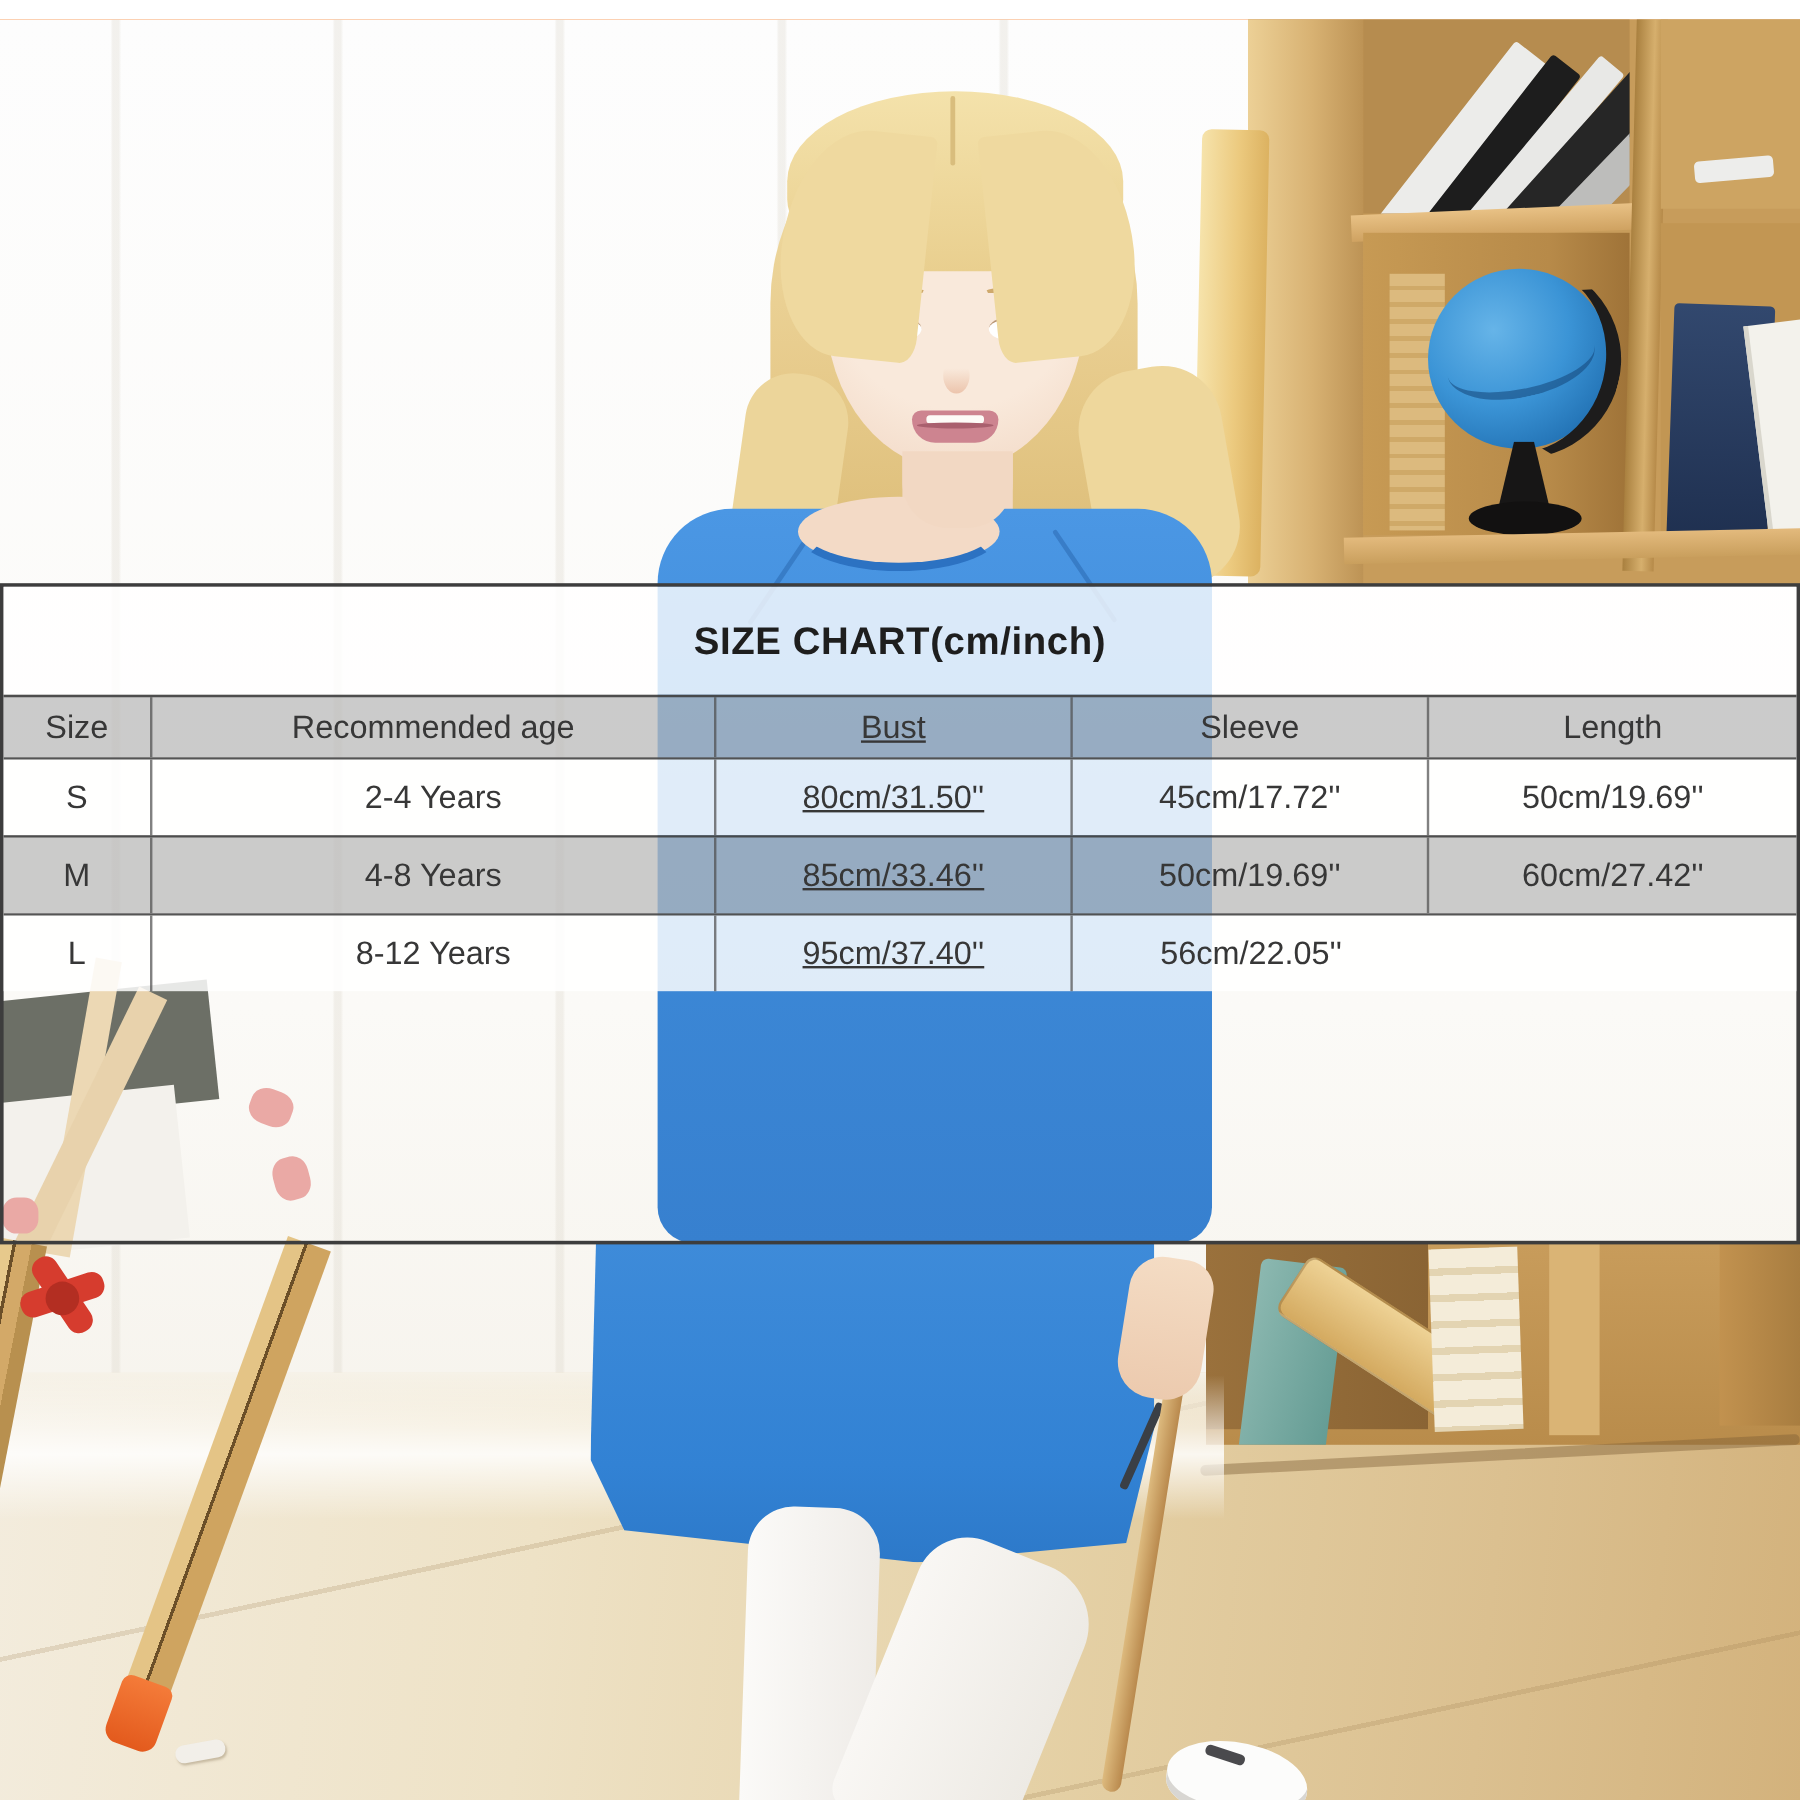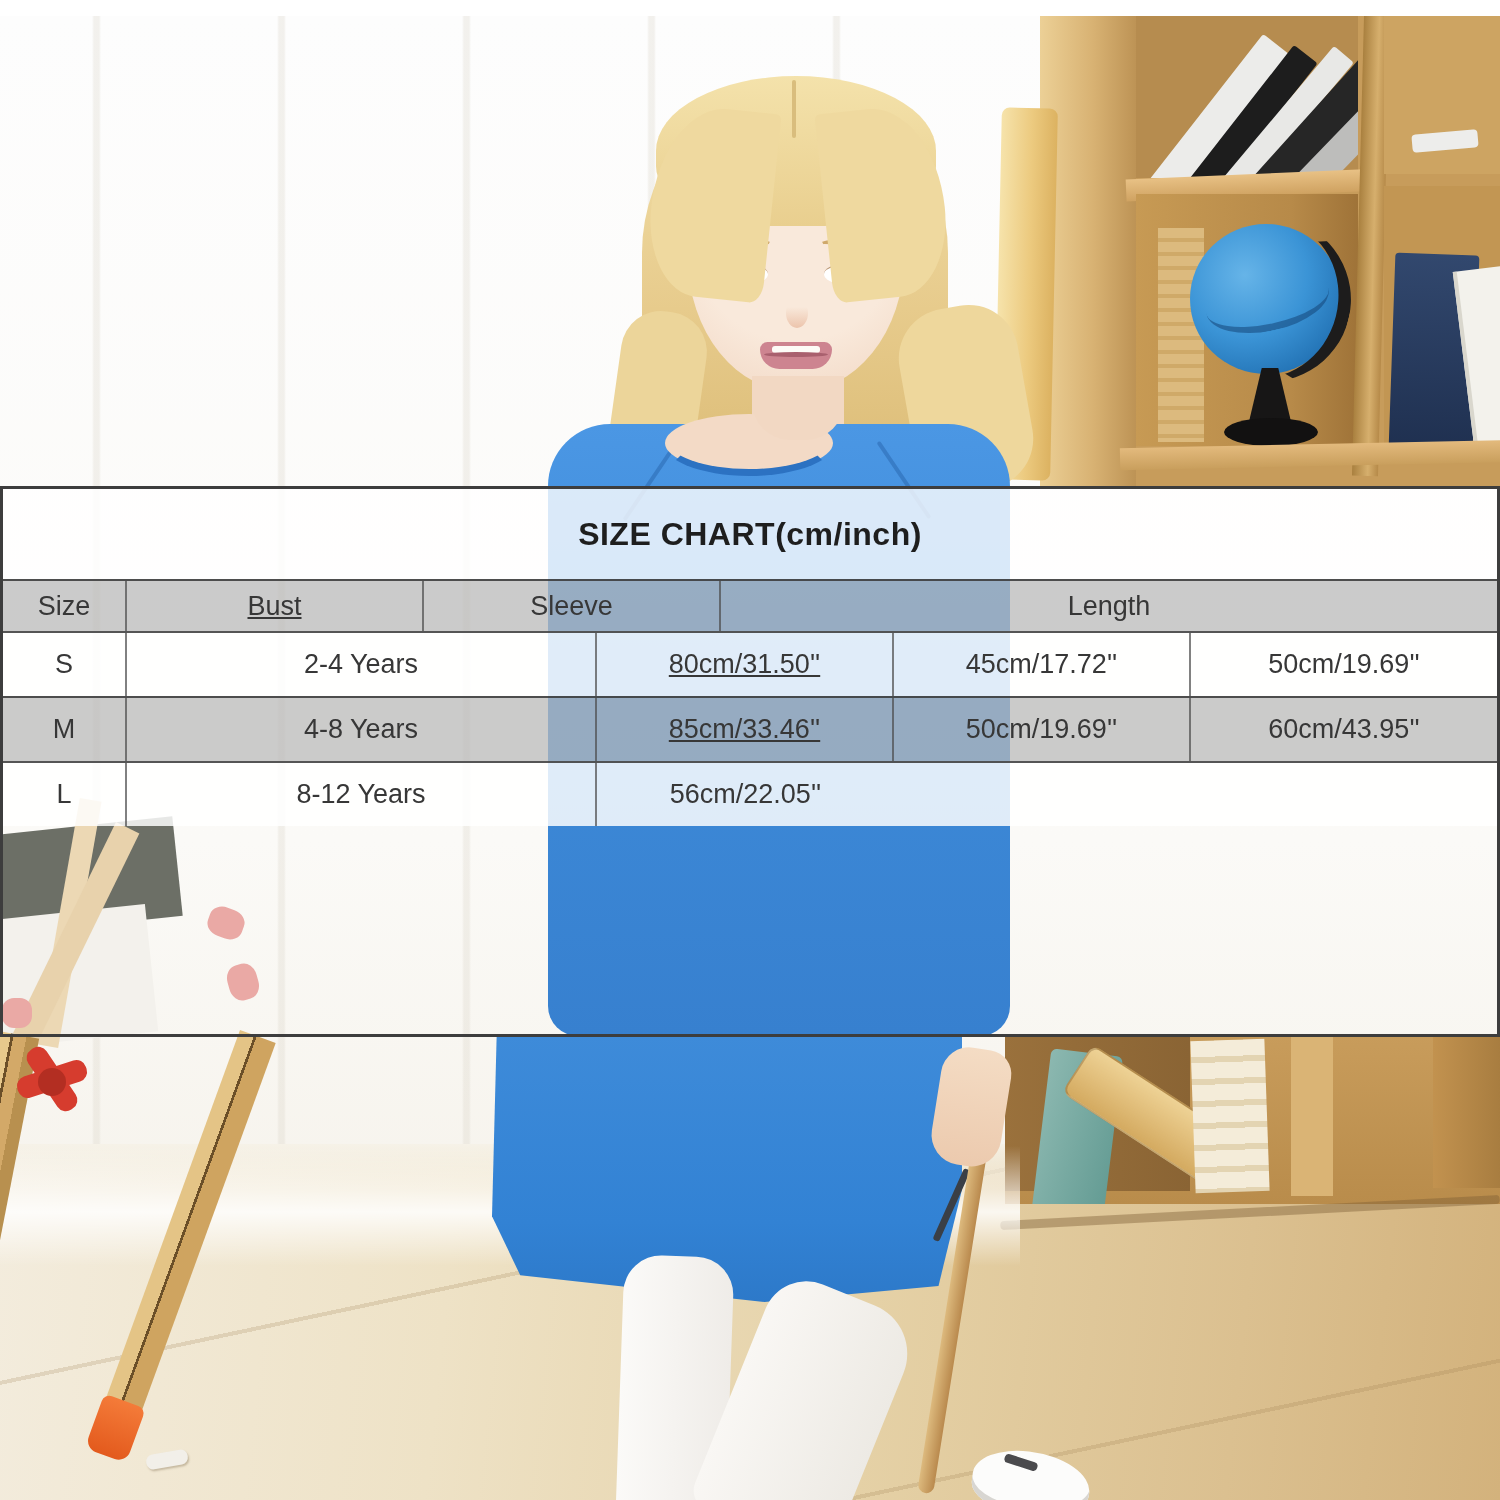--- a/index.html
+++ b/index.html
@@ -272,38 +272,40 @@
     <div class="abs red-knob-hub"></div>
     <div class="abs chalk"></div>
   </div>
 
   <div class="size-table">
     <div class="t-row row-title">
       <span class="tbl-title">SIZE CHART(cm/inch)</span>
     </div>
     <div class="t-row row-head row-gray">
       <div class="t-cell c1">Size</div>
+      <div class="t-cell c2">Recommended age</div>
       <div class="t-cell c3">Bust</div>
       <div class="t-cell c4">Sleeve</div>
       <div class="t-cell c5">Length</div>
     </div>
     <div class="t-row row-data row-light">
       <div class="t-cell c1">S</div>
       <div class="t-cell c2">2-4 Years</div>
       <div class="t-cell c3">80cm/31.50''</div>
       <div class="t-cell c4">45cm/17.72''</div>
       <div class="t-cell c5">50cm/19.69''</div>
     </div>
     <div class="t-row row-data row-gray">
       <div class="t-cell c1">M</div>
       <div class="t-cell c2">4-8 Years</div>
       <div class="t-cell c3">85cm/33.46''</div>
       <div class="t-cell c4">50cm/19.69''</div>
-      <div class="t-cell c5">60cm/43.95''</div>
+      <div class="t-cell c5">60cm/27.42''</div>
     </div>
     <div class="t-row row-data row-light">
       <div class="t-cell c1">L</div>
       <div class="t-cell c2">8-12 Years</div>
+      <div class="t-cell c3">95cm/37.40''</div>
       <div class="t-cell c4">56cm/22.05''</div>
     </div>
   </div>
 
 </div>
 
 </body></html>

